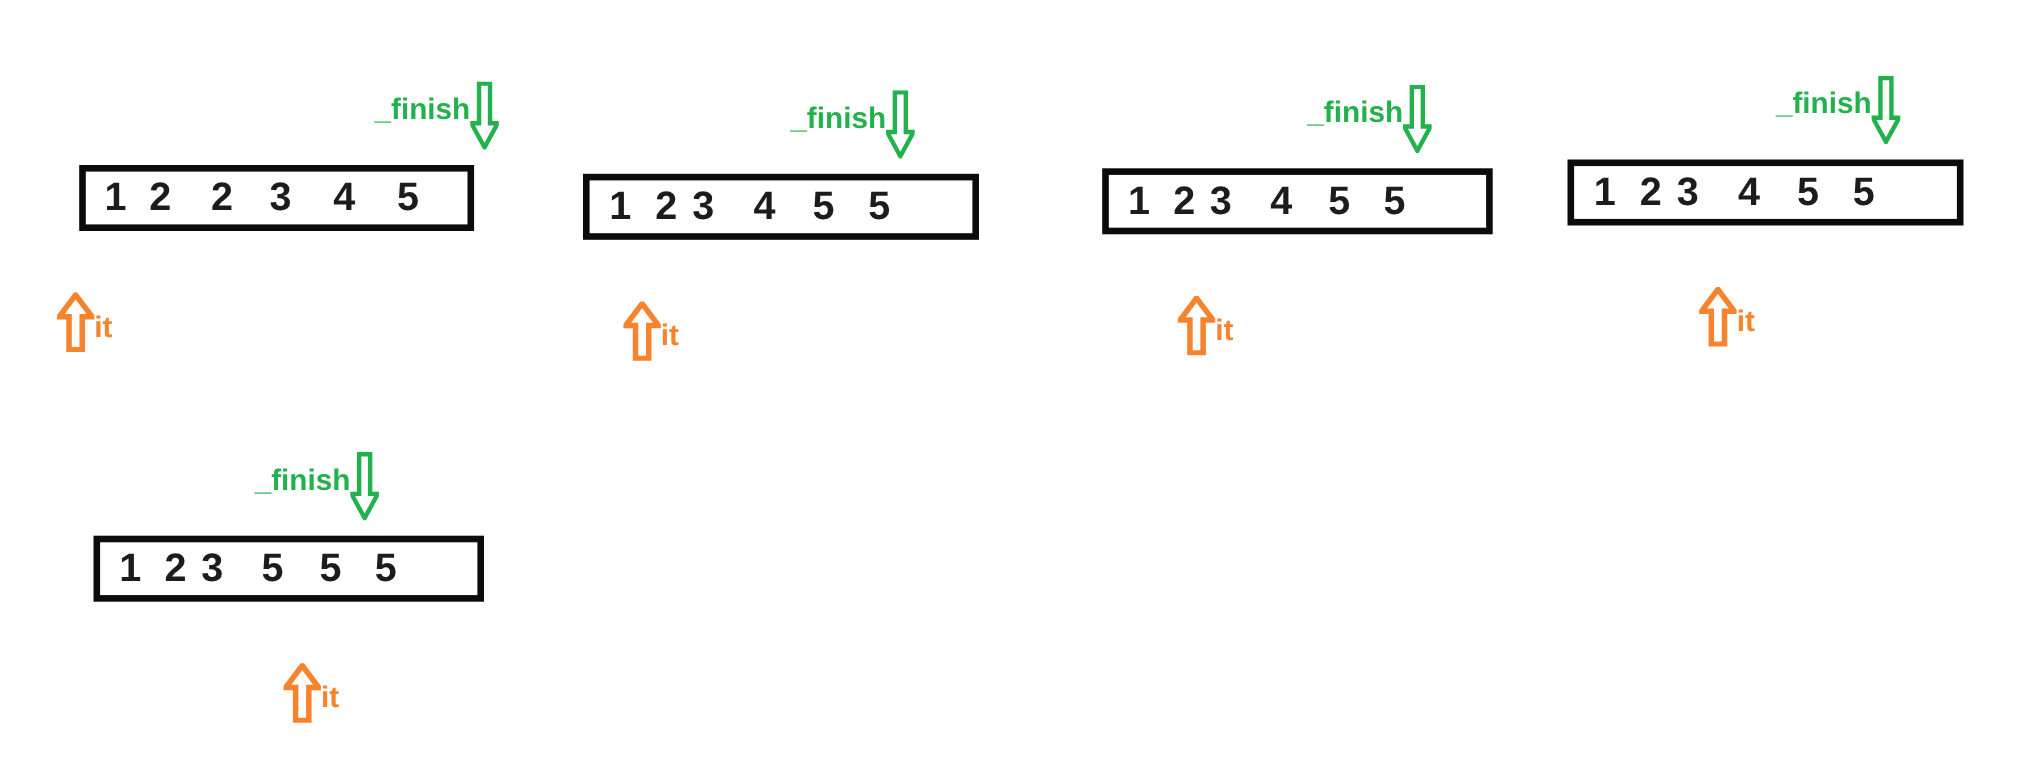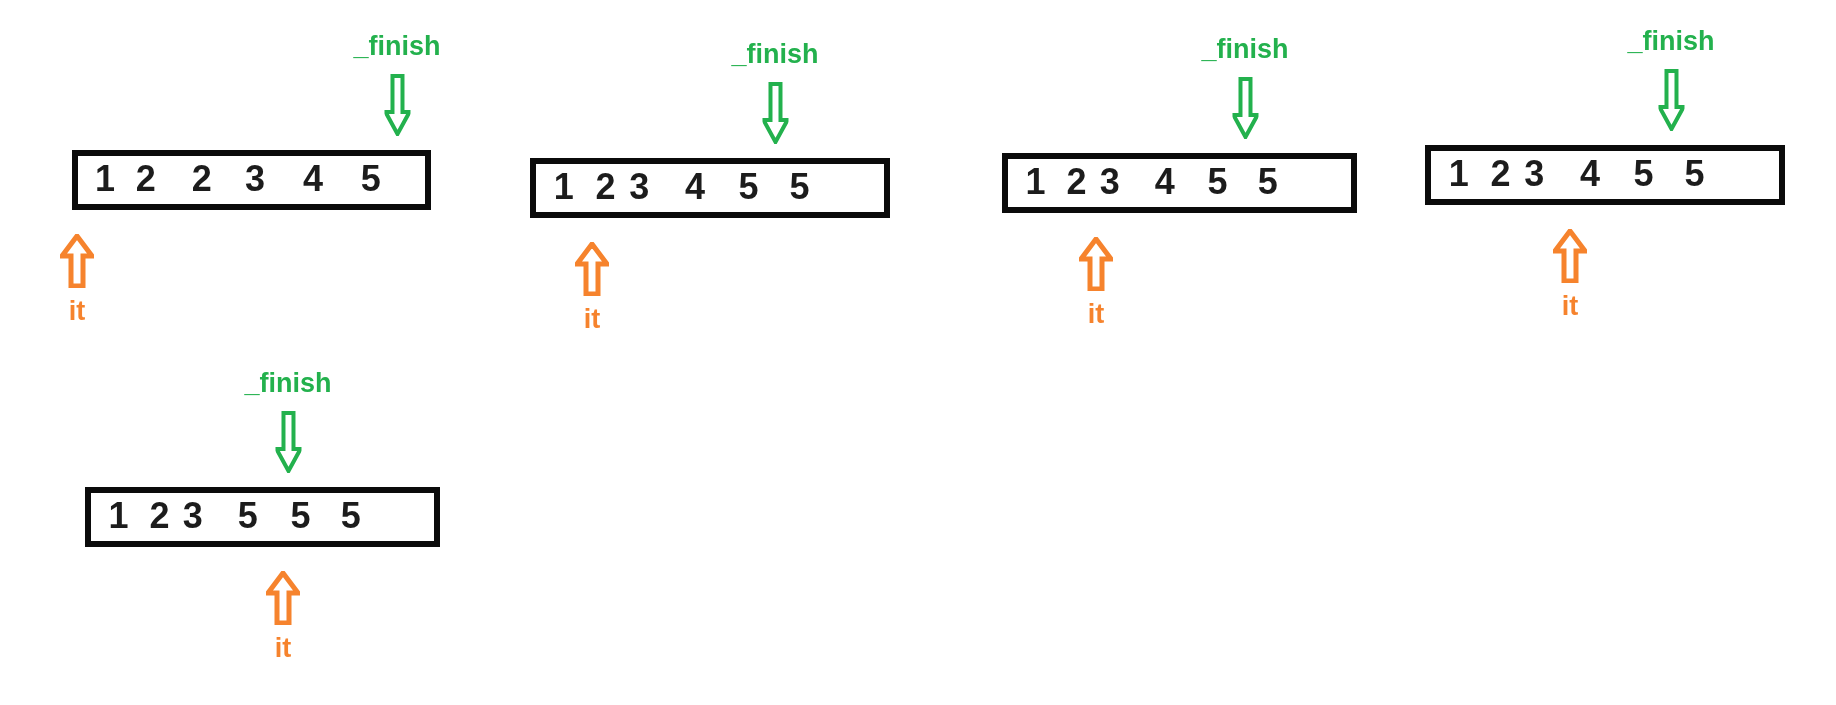--- a/index.html
+++ b/index.html
@@ -13,23 +13,23 @@
     width: 1836px;
     height: 705px;
     background: #ffffff;
     overflow: hidden;
   }
   .panel { position: absolute; }
 
   .pointer-group {
     position: absolute;
     display: flex;
-    flex-direction: column;
     align-items: center;
     transform: translateX(-50%);
+    margin-top: 32px;
   }
   .finish-group { top: 0; }
   .finish-label {
     font-size: 27px;
     font-weight: 700;
     color: #23B14D;
     line-height: 32px;
     white-space: nowrap;
   }
   .arrow-down-svg { margin-top: 12px; display: block; }

